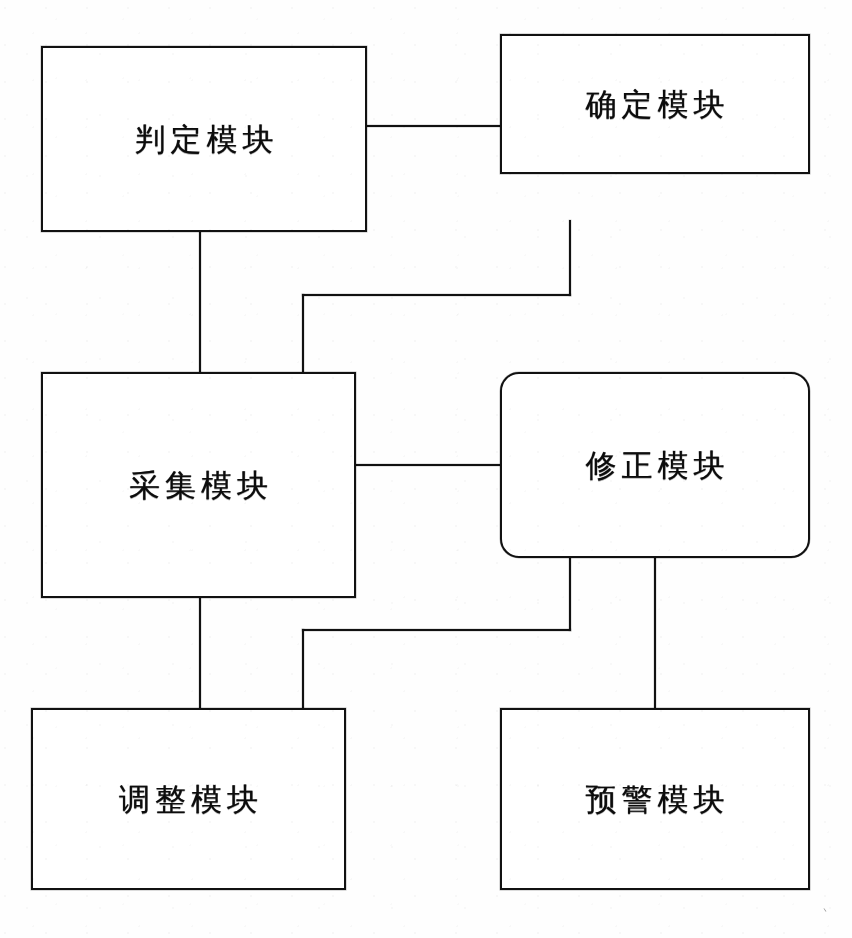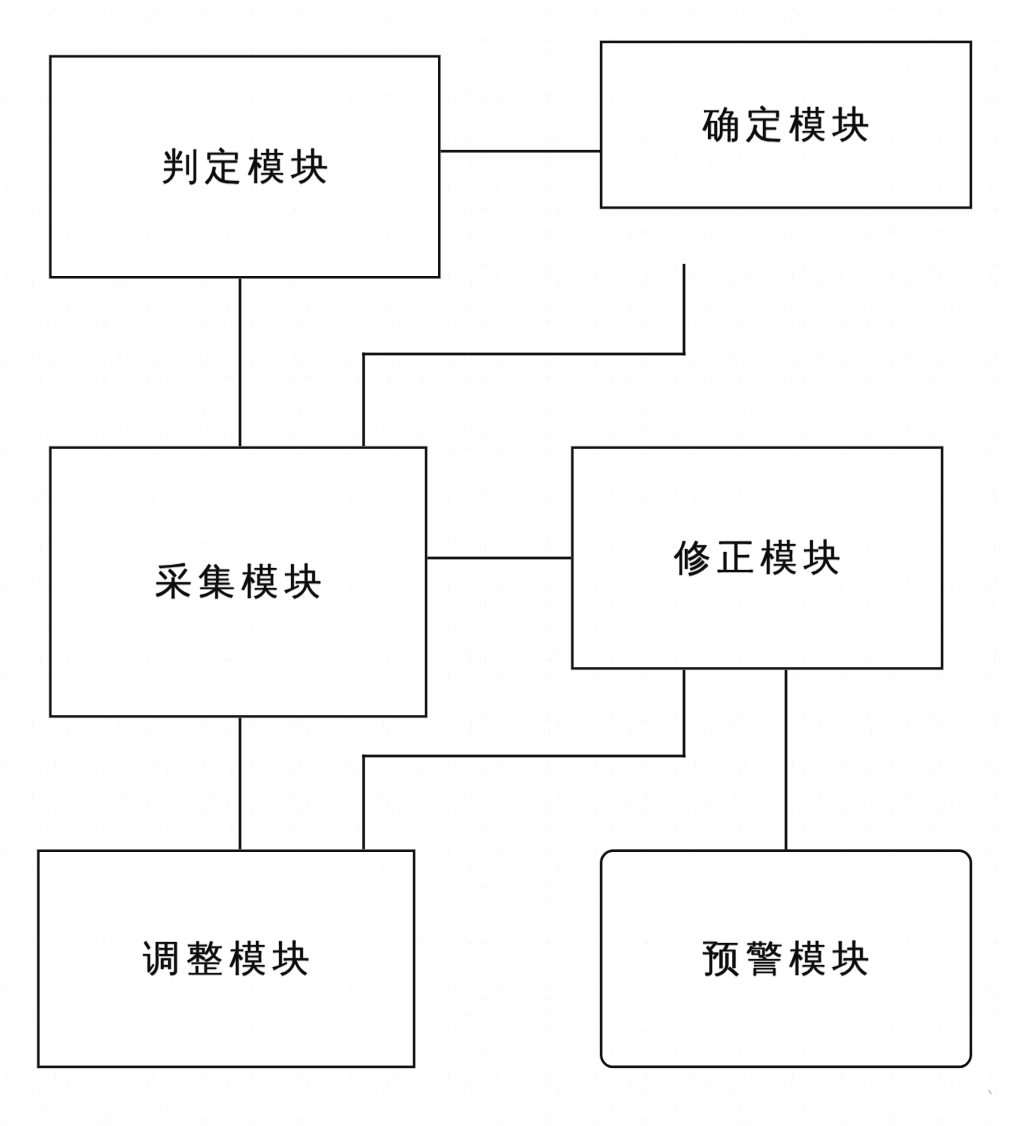--- a/index.html
+++ b/index.html
@@ -95,23 +95,23 @@
     <div class="conn v" style="left: 654px; top: 558px; height: 150px; background: rgb(17, 17, 17);"></div>
     <div class="block" style="left: 41px; top: 34px; width: 326px; height: 186px; border-color: rgb(17, 17, 17); margin-top: 12px;">
       <span class="block-label" style="color: rgb(12, 12, 12);">判定模块</span>
     </div>
     <div class="block" style="left: 500px; top: 34px; width: 310px; height: 140px; border-color: rgb(17, 17, 17);">
       <span class="block-label" style="color: rgb(12, 12, 12);">确定模块</span>
     </div>
     <div class="block" style="left: 41px; top: 372px; width: 315px; height: 226px; border-color: rgb(17, 17, 17);">
       <span class="block-label" style="color: rgb(12, 12, 12);">采集模块</span>
     </div>
-    <div class="block" style="left: 476px; top: 372px; width: 310px; height: 186px; border-color: rgb(17, 17, 17);">
+    <div class="block" style="left: 500px; top: 372px; width: 310px; height: 186px; border-color: rgb(17, 17, 17); border-radius: 19px;">
       <span class="block-label" style="color: rgb(12, 12, 12);">修正模块</span>
     </div>
     <div class="block" style="left: 31px; top: 708px; width: 315px; height: 182px; border-color: rgb(17, 17, 17);">
       <span class="block-label" style="color: rgb(12, 12, 12);">调整模块</span>
     </div>
-    <div class="block" style="left: 500px; top: 708px; width: 310px; height: 182px; border-color: rgb(17, 17, 17); border-radius: 11px;">
+    <div class="block" style="left: 500px; top: 708px; width: 310px; height: 182px; border-color: rgb(17, 17, 17);">
       <span class="block-label" style="color: rgb(12, 12, 12);">预警模块</span>
     </div>
     <div class="artifact" style="left: 821px; top: 905px;">丶</div>
   </div>
 
 </body></html>

